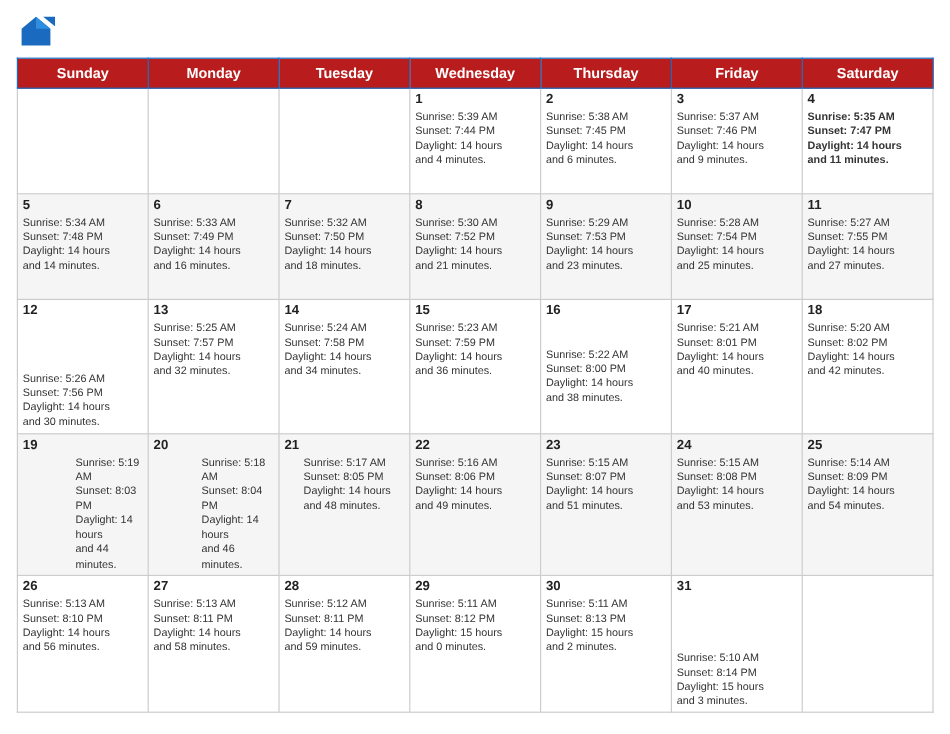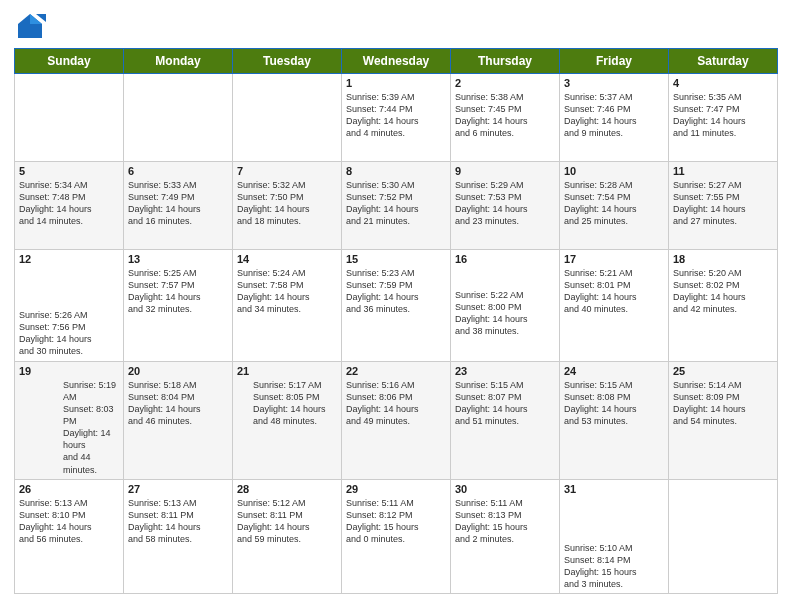--- a/index.html
+++ b/index.html
@@ -56,21 +56,21 @@
     .subtitle {
       font-size: 14px;
       color: #555;
     }
     .calendar {
       width: 100%;
       border-collapse: collapse;
       table-layout: fixed;
     }
     .calendar thead tr th {
-      background-color: #4d7c0f;
+      background-color: #b91c1c;
       color: #fff;
       font-size: 12px;
       font-weight: bold;
       padding: 5px 20px;
       border: 1px solid #1a6bbf;
       text-align: center;
     }
     .calendar tbody tr td {
       border: 1px solid #ccc;
       vertical-align: top;
@@ -153,21 +153,21 @@
           </td>
           <td>
             <span class="day-number">3</span>
             <div class="day-info" style="white-space: pre-line;">Sunrise: 5:37 AM
 Sunset: 7:46 PM
 Daylight: 14 hours
 and 9 minutes.</div>
           </td>
           <td>
             <span class="day-number">4</span>
-            <div class="day-info" style="white-space: pre-line;">Sunrise: 5:35 AM
+            <div class="day-info" style="white-space: pre-line; font-weight: bold;">Sunrise: 5:35 AM
 Sunset: 7:47 PM
 Daylight: 14 hours
 and 11 minutes.</div>
           </td>
         </tr>
         <tr>
           <td>
             <span class="day-number">5</span>
             <div class="day-info" style="white-space: pre-line;">Sunrise: 5:34 AM
 Sunset: 7:48 PM
@@ -271,21 +271,21 @@
         <tr>
           <td>
             <span class="day-number">19</span>
             <div class="day-info" style="white-space: pre-line; margin-left: 44px;">Sunrise: 5:19 AM
 Sunset: 8:03 PM
 Daylight: 14 hours
 and 44 minutes.</div>
           </td>
           <td>
             <span class="day-number">20</span>
-            <div class="day-info" style="white-space: pre-line;">Sunrise: 5:18 AM
+            <div class="day-info" style="white-space: pre-line; margin-left: 40px;">Sunrise: 5:18 AM
 Sunset: 8:04 PM
 Daylight: 14 hours
 and 46 minutes.</div>
           </td>
           <td>
             <span class="day-number">21</span>
             <div class="day-info" style="white-space: pre-line; margin-left: 16px;">Sunrise: 5:17 AM
 Sunset: 8:05 PM
 Daylight: 14 hours
 and 48 minutes.</div>

